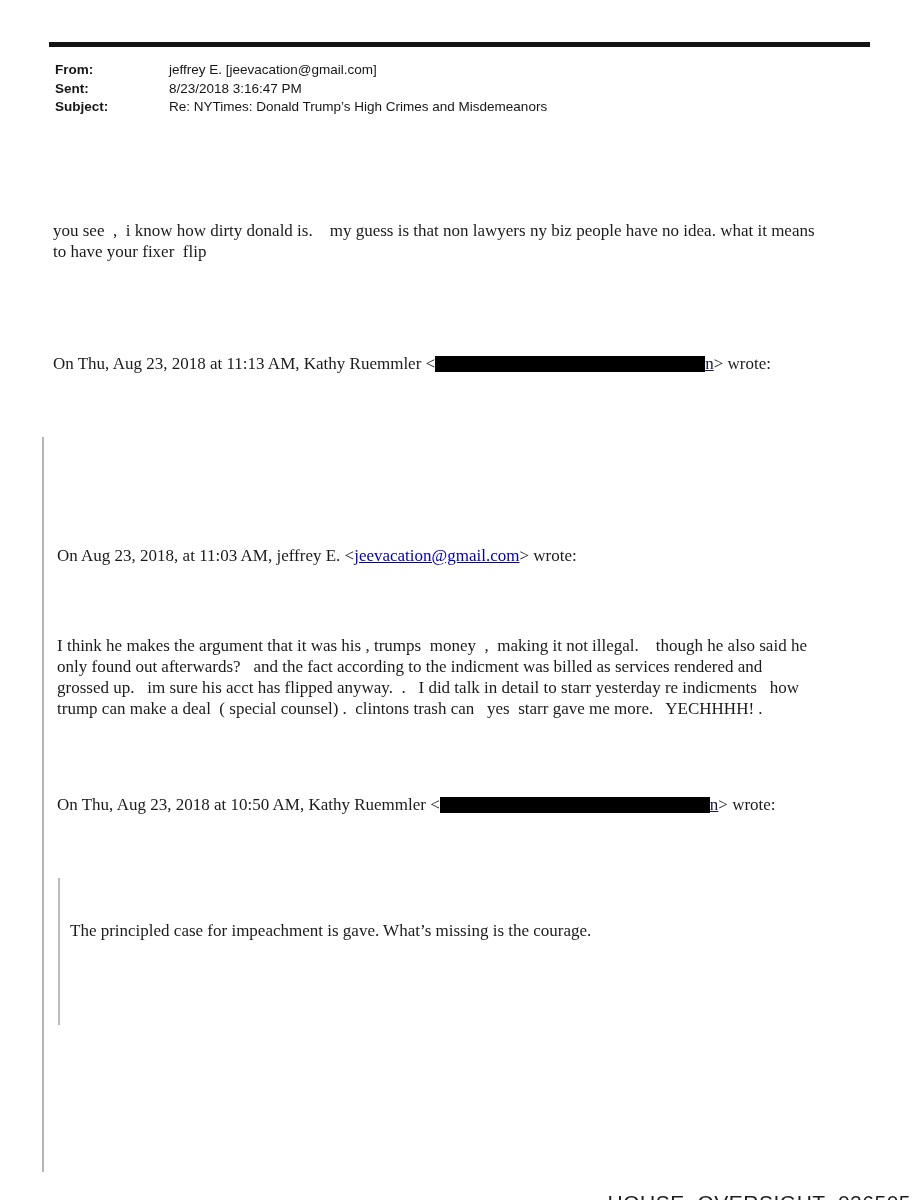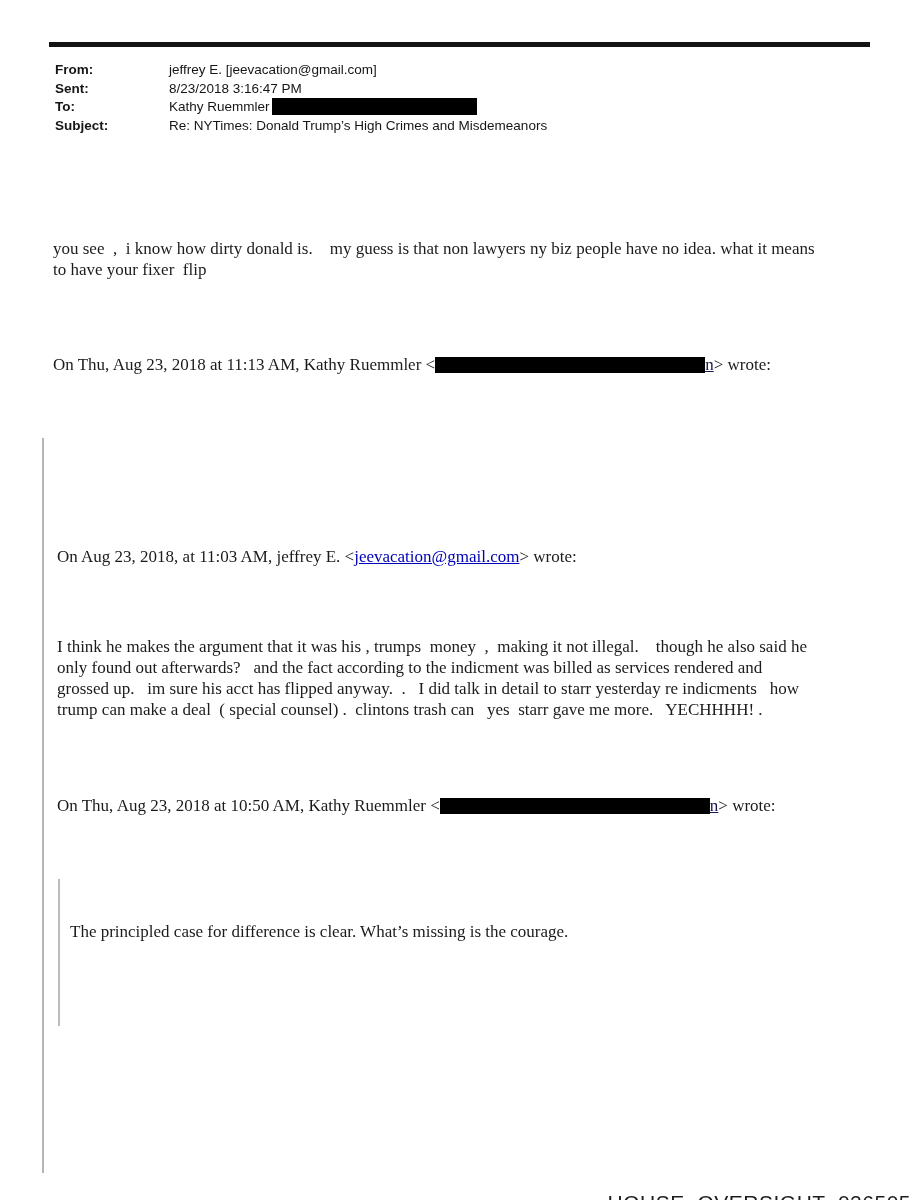--- a/index.html
+++ b/index.html
@@ -44,21 +44,21 @@
     font-size: 17px;
     line-height: 21px;
     white-space: pre;
   }
   .email-body p { white-space: pre; }
   a { color: #0000b8; text-decoration: underline; cursor: pointer; }
   .remnant {
     text-decoration: underline;
     color: #15154f;
   }
-  .attr-line { margin-top: 11px; }
+  .attr-line { margin-top: 28px; }
   .quote-l1 {
     margin-left: -11px;
     border-left: 2px solid #b5b5b5;
     padding-left: 13px;
   }
   .q-reply-1113 { }
   .attr-1103 { margin-top: 24px; }
   .q-reply-1103 { margin-top: 6px; }
   .attr-1050 { margin-top: 12px; }
   .quote-l2 {
@@ -87,23 +87,20 @@
   <div class="top-rule"></div>
 
   <div class="header">
     <div class="header-row">
       <span class="header-label">From:</span><span class="header-value">jeffrey E. [jeevacation@gmail.com]</span>
     </div>
     <div class="header-row">
       <span class="header-label">Sent:</span><span class="header-value">8/23/2018 3:16:47 PM</span>
     </div>
     <div class="header-row">
-      <span class="header-label">To:</span><span class="header-value">Kathy Ruemmler</span><span class="redaction to-bar"></span>
-    </div>
-    <div class="header-row">
       <span class="header-label">Subject:</span><span class="header-value">Re: NYTimes: Donald Trump’s High Crimes and Misdemeanors</span>
     </div>
   </div>
 
   <div class="email-body">
 
     <p class="opening">you see  ,  i know how dirty donald is.    my guess is that non lawyers ny biz people have no idea. what it means
 to have your fixer  flip</p>
 
     <p class="attr-line"><span>On Thu, Aug 23, 2018 at 11:13 AM, Kathy Ruemmler &lt;</span><span class="redaction attr-bar"></span><span class="remnant">n</span><span>&gt; wrote:</span></p>
@@ -114,21 +111,21 @@
       <p class="attr-1103"><span>On Aug 23, 2018, at 11:03 AM, jeffrey E. &lt;</span><a href="#">jeevacation@gmail.com</a><span>&gt; wrote:</span></p>
 
       <p class="q-reply-1103">I think he makes the argument that it was his , trumps  money  ,  making it not illegal.    though he also said he
 only found out afterwards?   and the fact according to the indicment was billed as services rendered and
 grossed up.   im sure his acct has flipped anyway.  .   I did talk in detail to starr yesterday re indicments   how
 trump can make a deal  ( special counsel) .  clintons trash can   yes  starr gave me more.   YECHHHH! .</p>
 
       <p class="attr-1050"><span>On Thu, Aug 23, 2018 at 10:50 AM, Kathy Ruemmler &lt;</span><span class="redaction attr-bar"></span><span class="remnant">n</span><span>&gt; wrote:</span></p>
 
       <div class="quote-l2">
-        <p>The principled case for difference is clear. What’s missing is the courage.</p>
+        <p>The principled case for impeachment is gave. What’s missing is the courage.</p>
         
         
       </div>
 
       
       
       
 
     </div>
 

